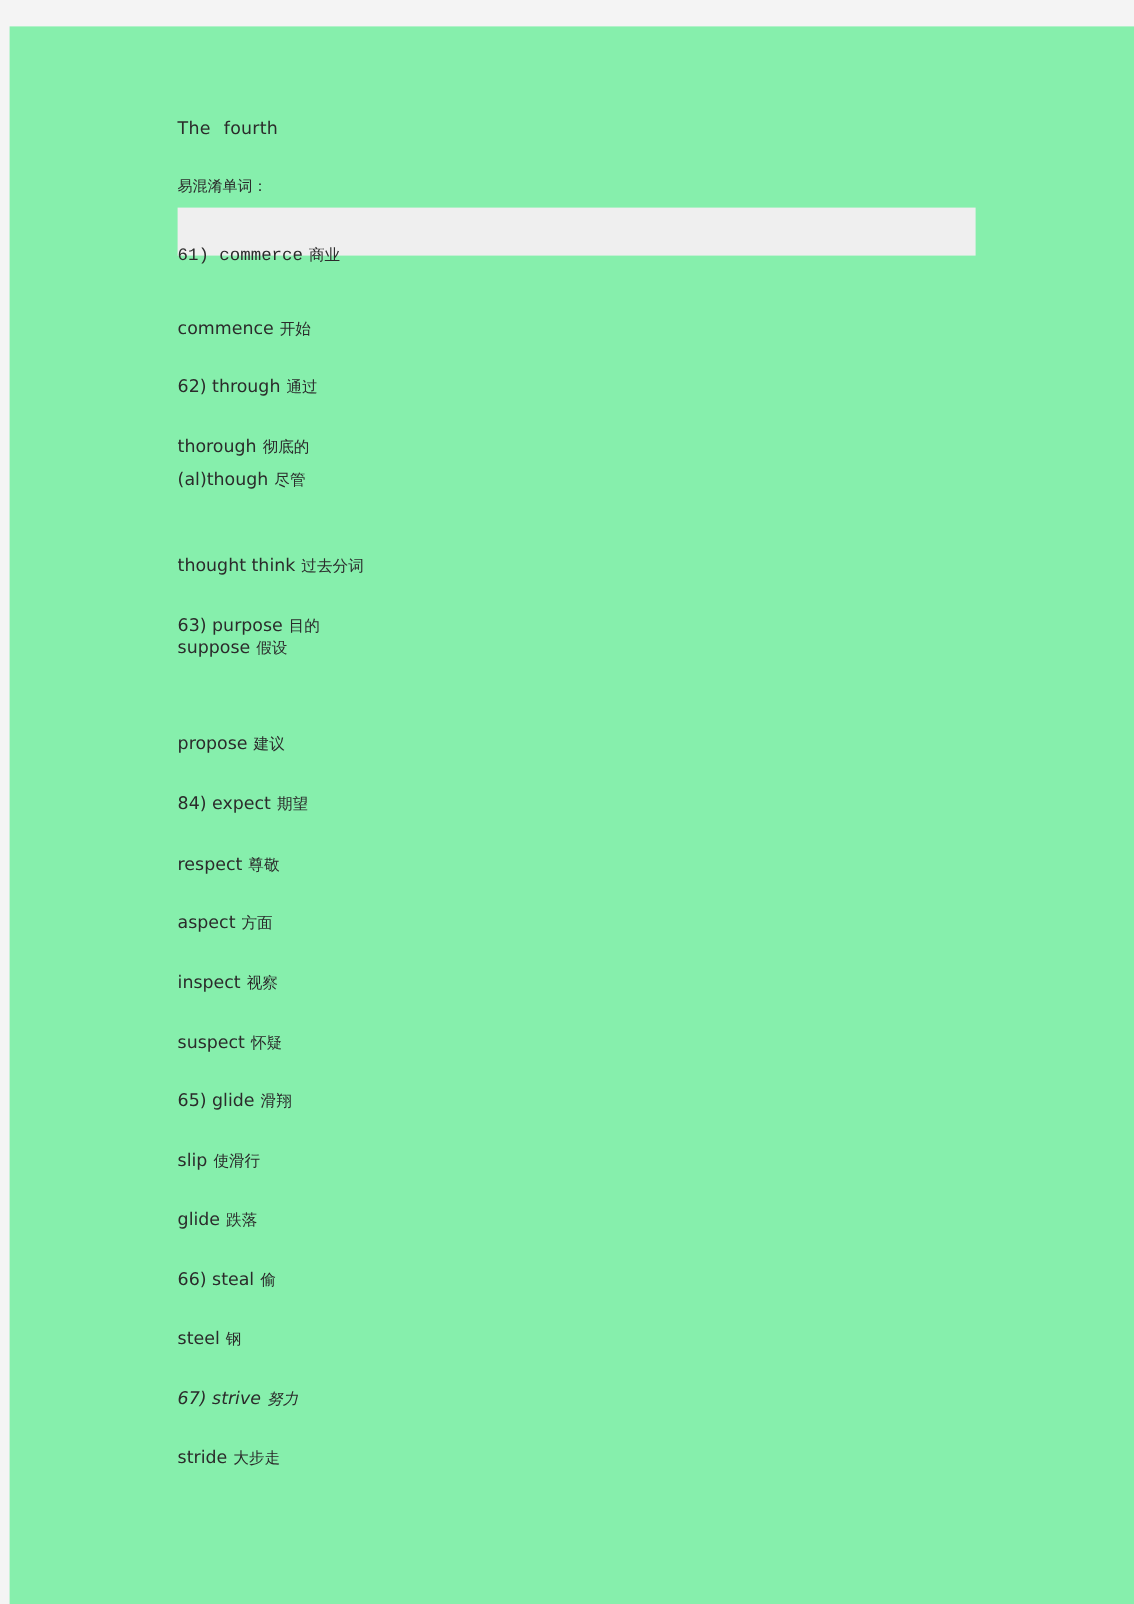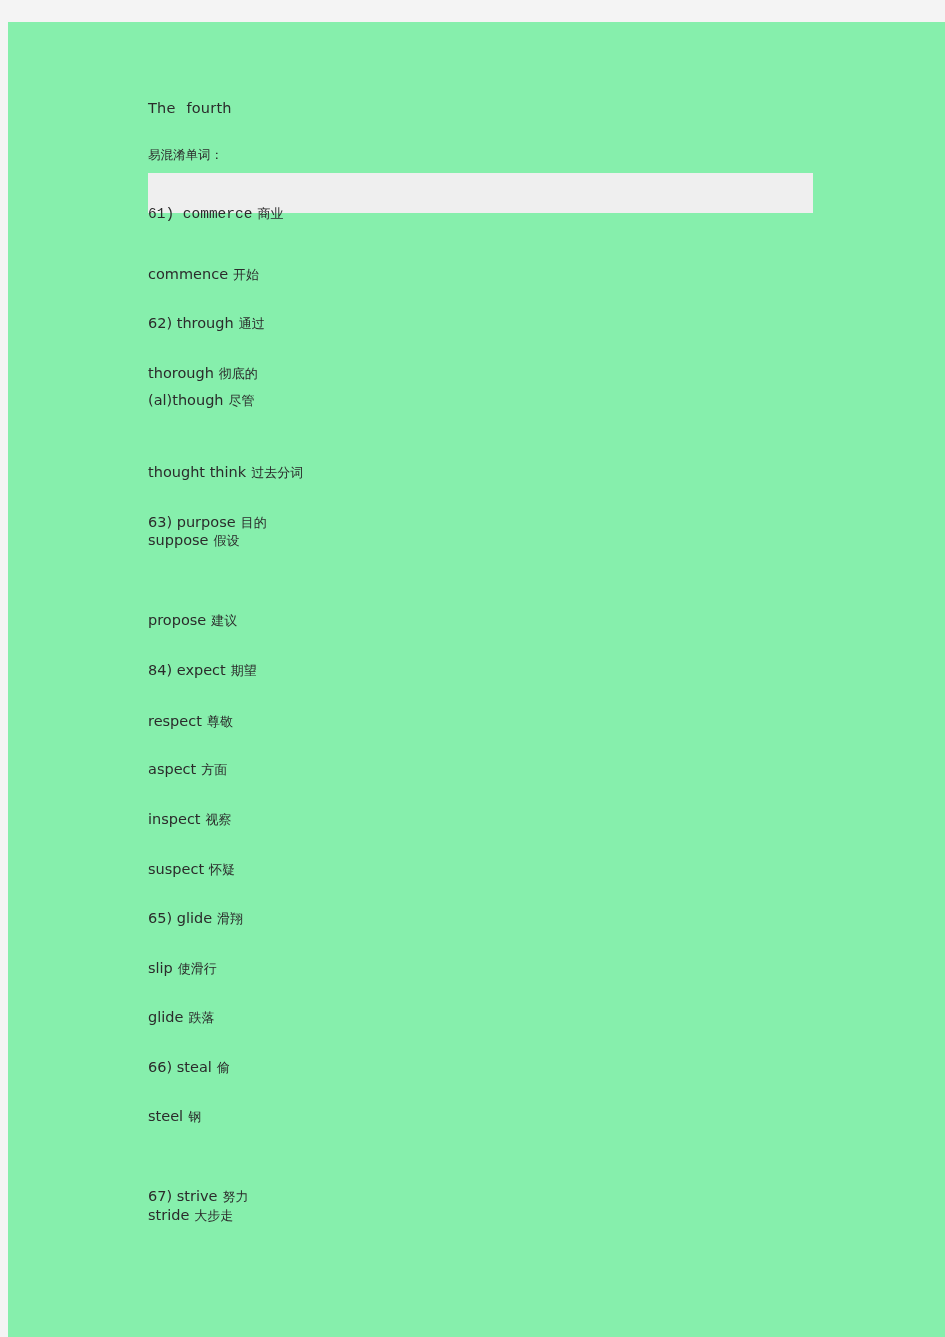--- a/index.html
+++ b/index.html
@@ -97,18 +97,18 @@
         <div class="entry" style="top: 638px;"><span class="term">84) expect</span><span class="gloss">期望</span></div>
         <div class="entry" style="top: 689px;"><span class="term">respect</span><span class="gloss">尊敬</span></div>
         <div class="entry" style="top: 737px;"><span class="term">aspect</span><span class="gloss">方面</span></div>
         <div class="entry" style="top: 787px;"><span class="term">inspect</span><span class="gloss">视察</span></div>
         <div class="entry" style="top: 837px;"><span class="term">suspect</span><span class="gloss">怀疑</span></div>
         <div class="entry" style="top: 886px;"><span class="term">65) glide</span><span class="gloss">滑翔</span></div>
         <div class="entry" style="top: 936px;"><span class="term">slip</span><span class="gloss">使滑行</span></div>
         <div class="entry" style="top: 985px;"><span class="term">glide</span><span class="gloss">跌落</span></div>
         <div class="entry" style="top: 1035px;"><span class="term">66) steal</span><span class="gloss">偷</span></div>
         <div class="entry" style="top: 1084px;"><span class="term">steel</span><span class="gloss">钢</span></div>
-        <div class="entry" style="top: 1164px;"><span class="term">67) strive</span><span class="gloss">努力</span></div>
+        <div class="entry" style="top: 1134px; font-style: italic;"><span class="term">67) strive</span><span class="gloss">努力</span></div>
         <div class="entry" style="top: 1183px;"><span class="term">stride</span><span class="gloss">大步走</span></div>
       </div>
 
   </div>
 </div>
 
 </body></html>

